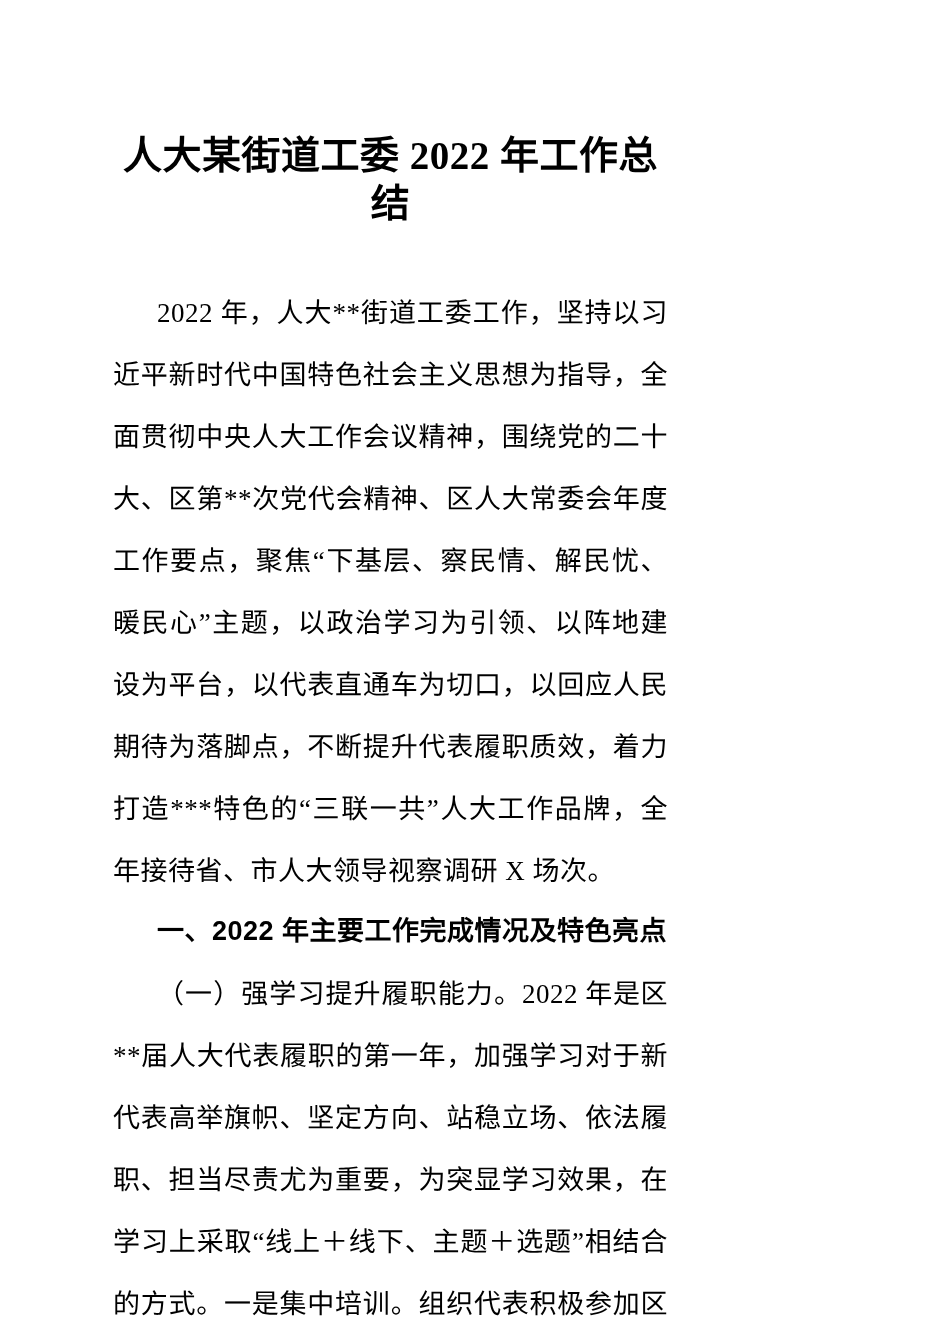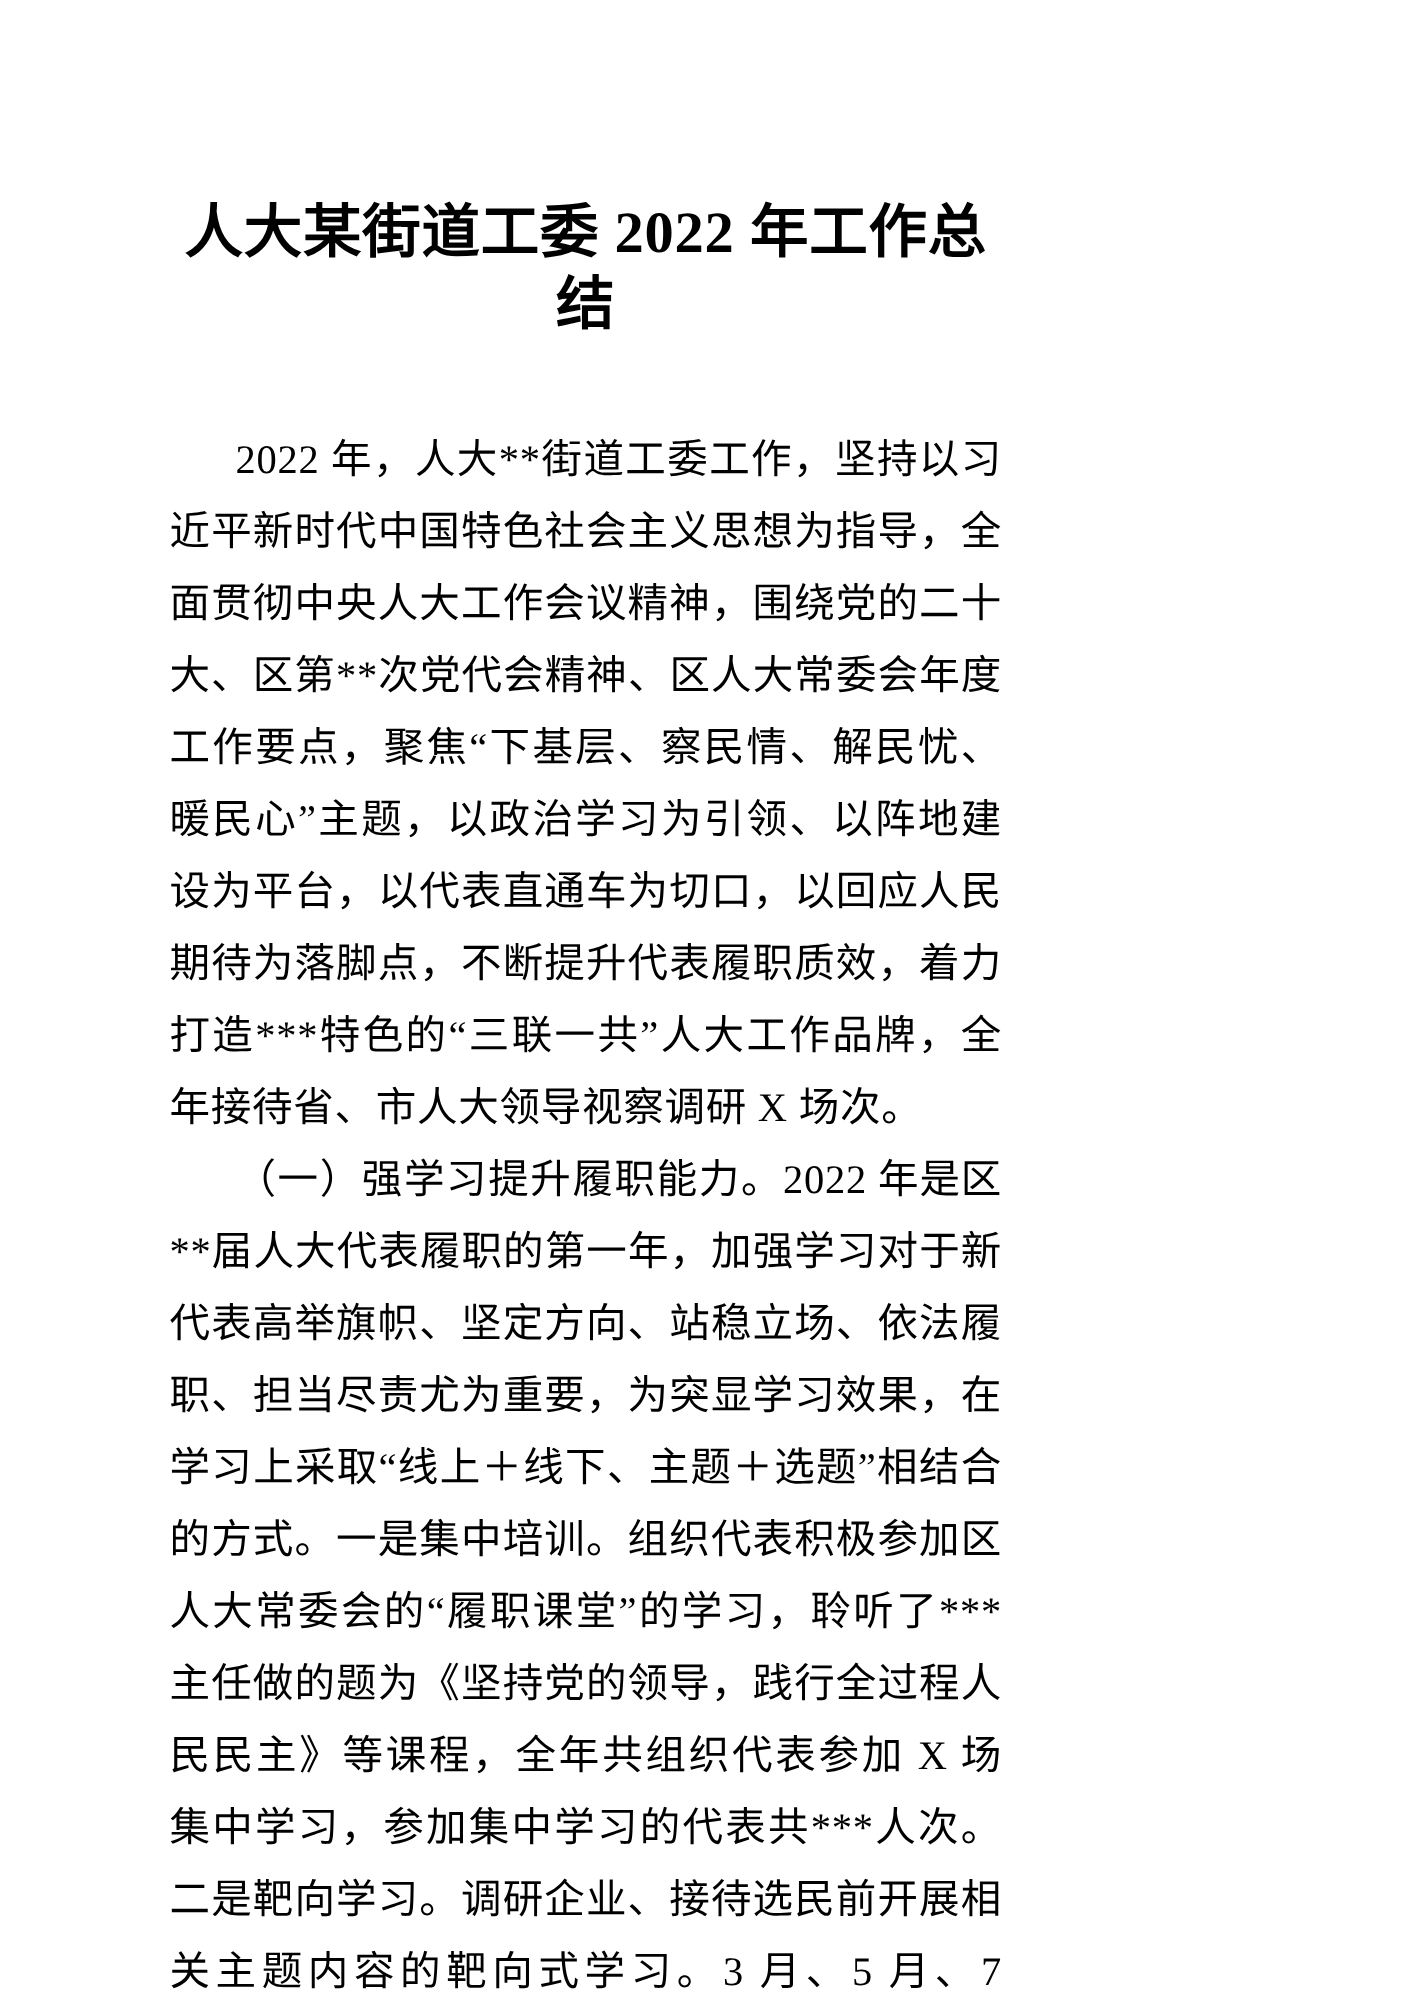--- a/index.html
+++ b/index.html
@@ -23,21 +23,21 @@
     font-size: 39px;
     line-height: 48px;
     font-weight: bold;
     text-align: center;
     font-family: "Liberation Serif", "DejaVu Serif", serif;
     letter-spacing: 0.5px;
   }
   .para {
     margin: 0;
     font-size: 27px;
-    line-height: 48px;
+    line-height: 62px;
     text-align: justify;
     text-indent: 44px;
     letter-spacing: 0.5px;
   }
   .section-heading {
     margin: 8px 0 10px 0;
     font-size: 27px;
     line-height: 43px;
     font-weight: bold;
     text-indent: 44px;
@@ -50,16 +50,17 @@
 </style>
 </head>
 <body>
 
 <div class="page">
 
   <h1 class="doc-title">人大某街道工委 2022 年工作总结</h1>
 
   <p class="para">2022 年，人大**街道工委工作，坚持以习近平新时代中国特色社会主义思想为指导，全面贯彻中央人大工作会议精神，围绕党的二十大、区第**次党代会精神、区人大常委会年度工作要点，聚焦“下基层、察民情、解民忧、暖民心”主题，以政治学习为引领、以阵地建设为平台，以代表直通车为切口，以回应人民期待为落脚点，不断提升代表履职质效，着力打造***特色的“三联一共”人大工作品牌，全年接待省、市人大领导视察调研 X 场次。</p>
 
+  <h2 class="section-heading">一、2022 年主要工作完成情况及特色亮点</h2>
 
   <p class="para"><span class="kaiti-lead">（一）强学习提升履职能力。</span><span>2022 年是区**届人大代表履职的第一年，加强学习对于新代表高举旗帜、坚定方向、站稳立场、依法履职、担当尽责尤为重要，为突显学习效果，在学习上采取“线上＋线下、主题＋选题”相结合的方式。一是集中培训。组织代表积极参加区人大常委会的“履职课堂”的学习，聆听了***主任做的题为《坚持党的领导，践行全过程人民民主》等课程，全年共组织代表参加 X 场集中学习，参加集中学习的代表共***人次。二是靶向学习。调研企业、接待选民前开展相关主题内容的靶向式学习。3 月、5 月、7 月、9 月在组织代表深入企业调研优化营商环境、消防安全、老旧小区改造前，专门组织代表学习了省、市优化营商环境大会的会议精神、消防法，阅看了《**区 2022 年度优化营商环境工作要点》、老</span></p>
 
 </div>
 
 </body></html>

